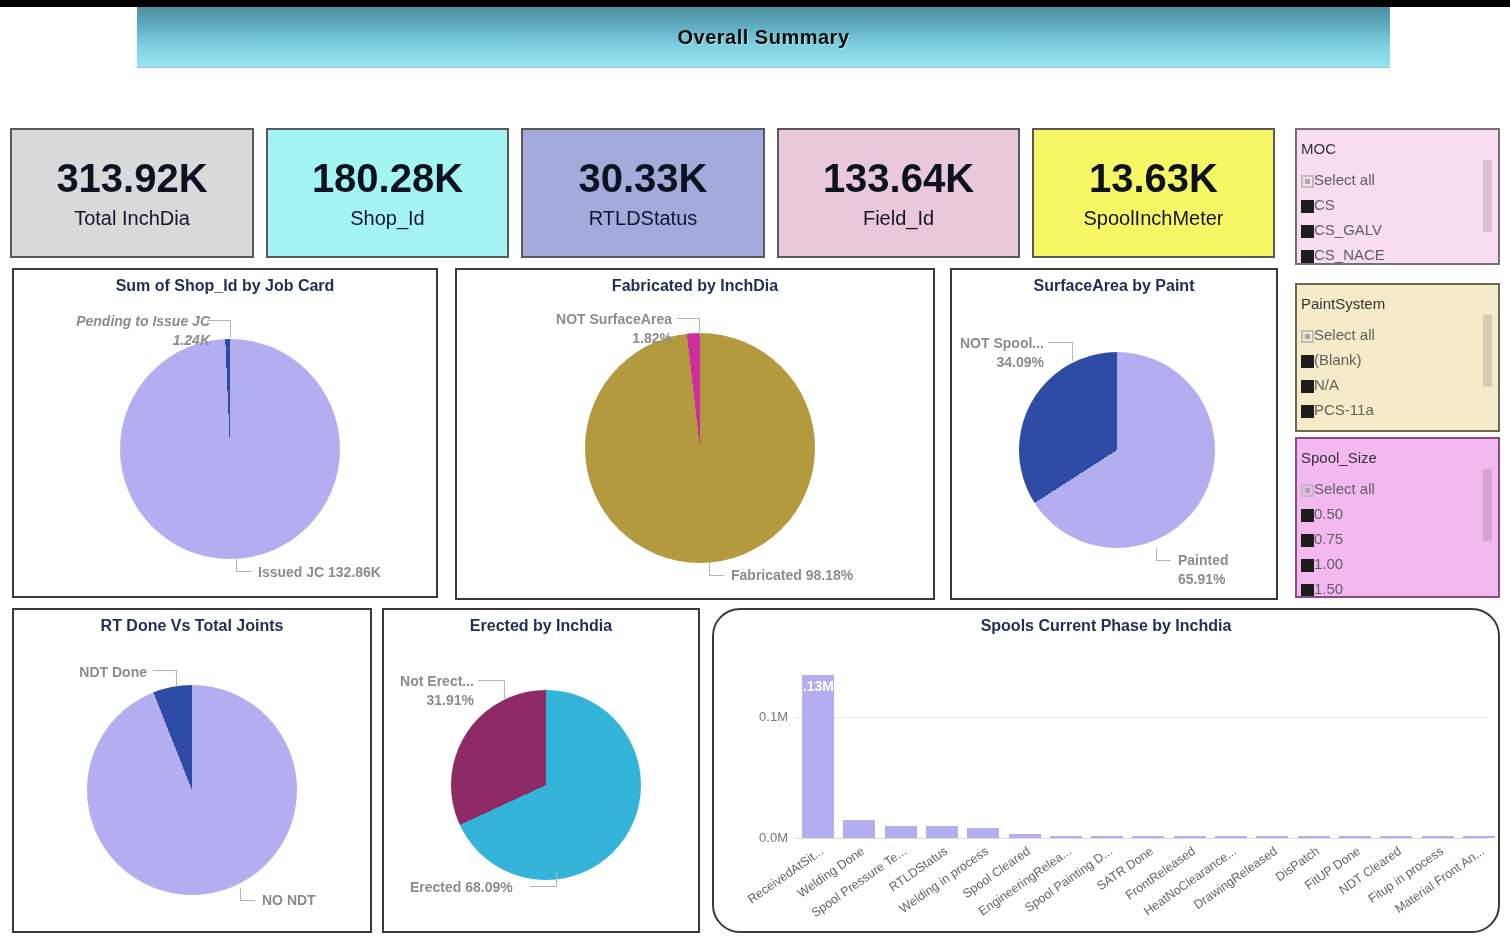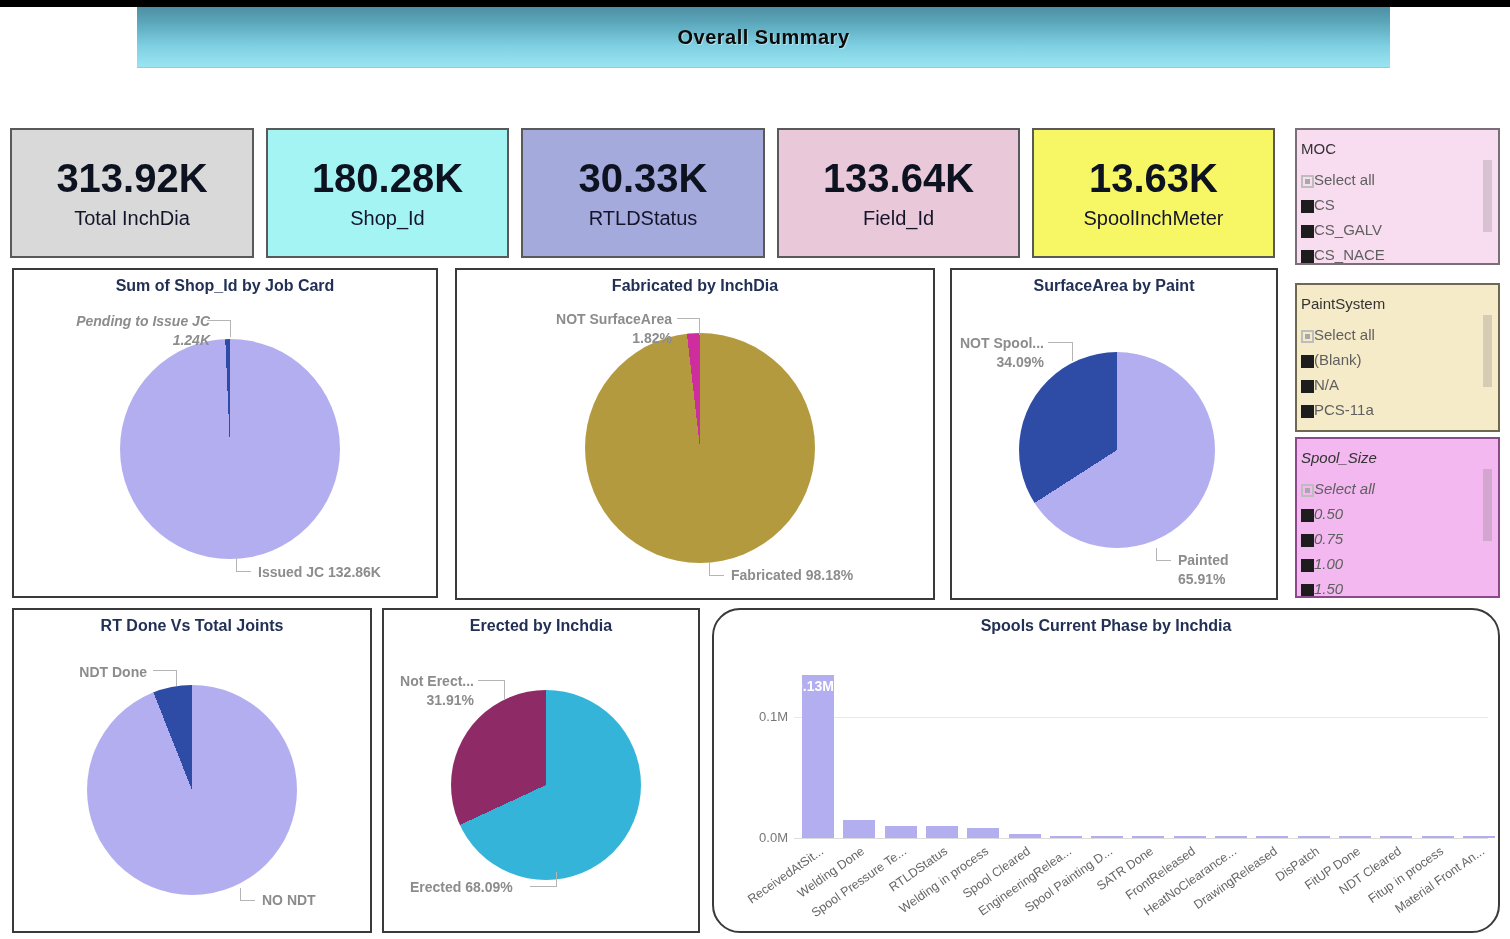--- a/index.html
+++ b/index.html
@@ -141,21 +141,21 @@
       <span class="cb"></span>
       <span class="slicer-item">PCS-11a</span>
     </div>
     <div class="slicer-row">
       <span class="cb"></span>
       <span class="slicer-item">PCS-11a PCS-4</span>
     </div>
     <div class="slicer-scroll"></div>
   </div>
 
-  <div class="slicer" id="slicer-2" style="background: rgb(242, 184, 239); border-color: rgb(138, 74, 138); font-style: italic;">
+  <div class="slicer" id="slicer-2" style="background: rgb(242, 184, 239); border-color: rgb(138, 74, 138);">
     <div class="slicer-title">Spool_Size</div>
     <div class="slicer-row">
       <span class="cb-partial"></span>
       <span class="slicer-item">Select all</span>
     </div>
     <div class="slicer-row">
       <span class="cb"></span>
       <span class="slicer-item">0.50</span>
     </div>
     <div class="slicer-row">

